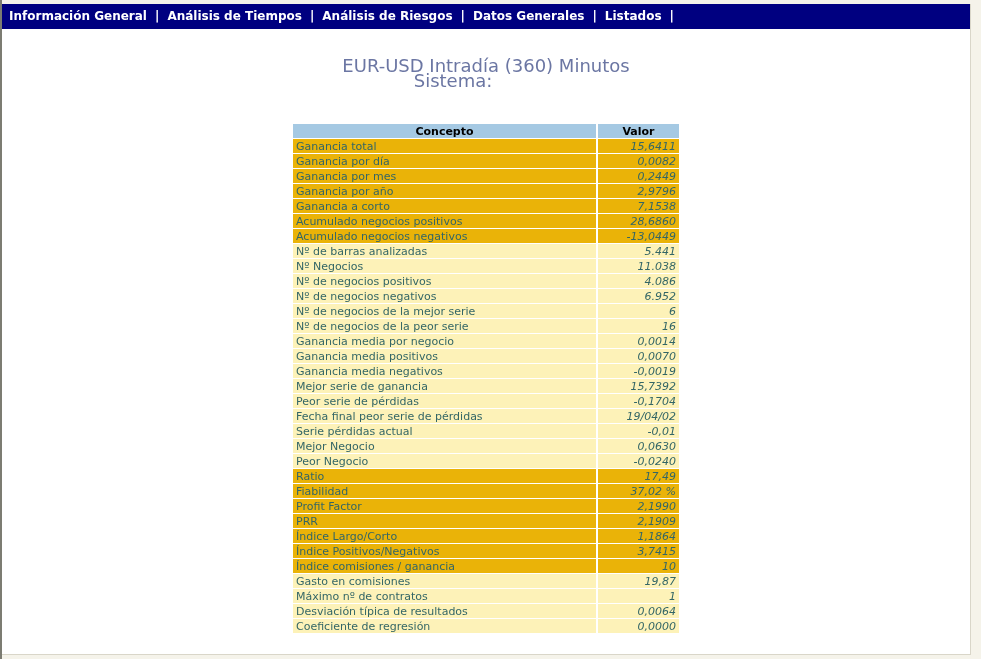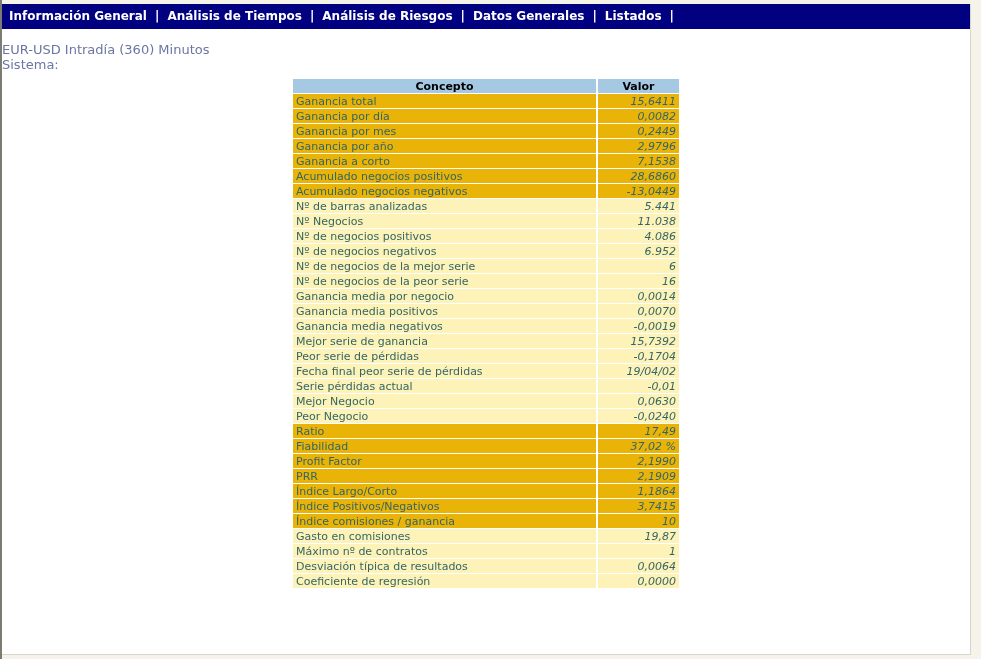--- a/index.html
+++ b/index.html
@@ -34,31 +34,31 @@
   .nav .nav-item {
     display:inline-block;
     cursor:pointer;
   }
   .nav .nav-sep {
     display:inline-block;
     margin:0 8px;
     font-weight:bold;
   }
   .title-block {
-    margin-top:13px;
-    text-align:left;
+    margin-top:29px;
+    text-align:center;
     color:#6b76a3;
-    font-size:13px;
+    font-size:18px;
     line-height:15px;
   }
   .title-block .subtitle {
     padding-right:66px; 
   }
   table.stats {
-    margin:6px auto 0 auto;
+    margin:35px auto 0 auto;
     border-collapse:separate;
     border-spacing:2px 1px;
     font-size:11px;
   }
   table.stats th {
     background:#a5c9e3;
     color:#000000;
     font-size:11px;
     font-weight:bold;
     height:14px;

